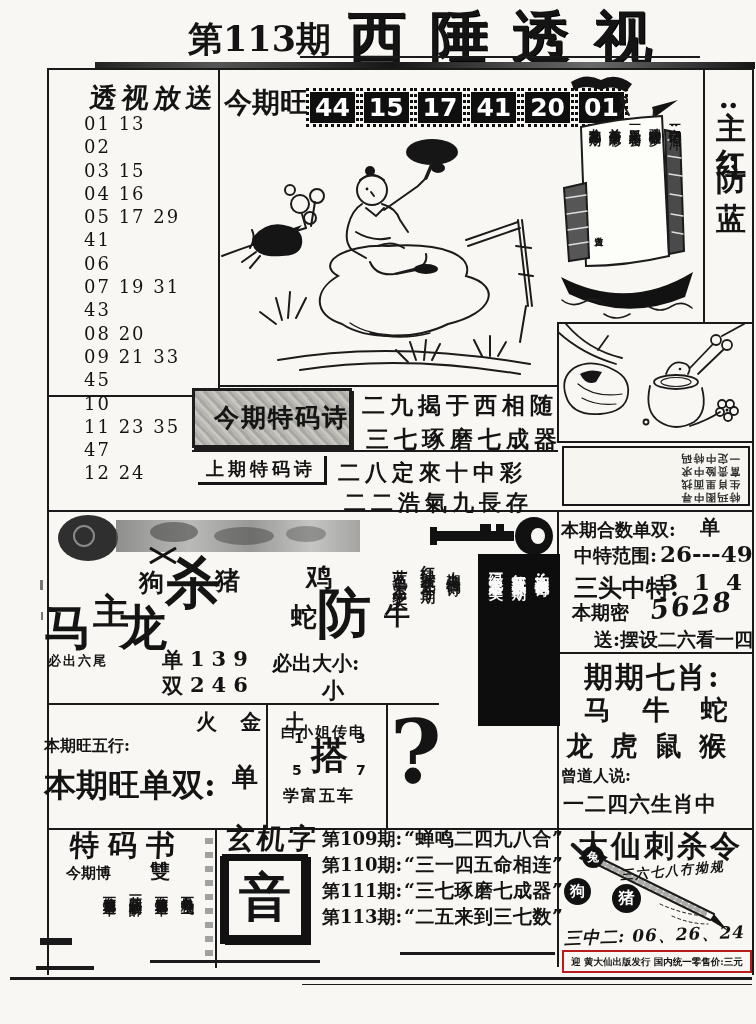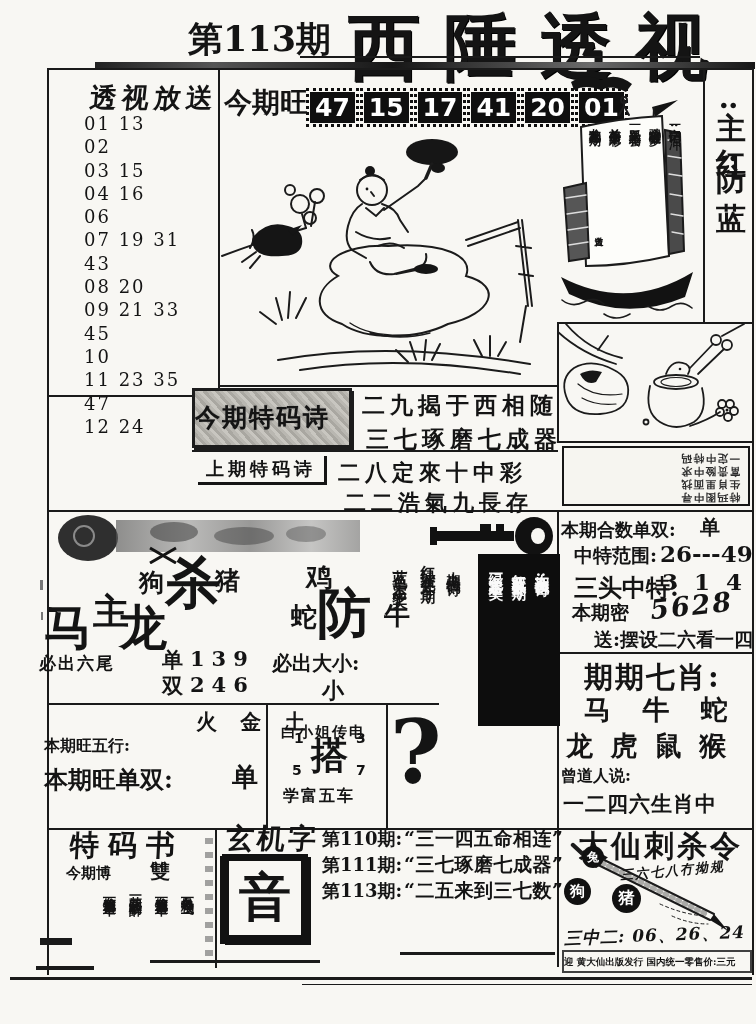--- a/index.html
+++ b/index.html
@@ -19,35 +19,35 @@
   .sailpoem > div{margin:0 3px;font-size:12px;font-weight:bold;letter-spacing:1px}
   .wavebox{background:#0d0d0d;color:#fafafa;writing-mode:vertical-rl;padding:8px 5px}
   .wavebox > div{margin:0 4px;font-size:14.5px;font-weight:bold;letter-spacing:2px}
   .strip{position:absolute;writing-mode:vertical-rl;font-weight:bold}
   .bookcols{writing-mode:vertical-rl;height:88px}
   .bookcols > div{margin:0 8px;font-size:13px;font-weight:bold;letter-spacing:1px}
   .entry{display:flex;align-items:baseline;height:26px}
   .entry .period{font-size:18px;font-weight:bold;width:82px;flex:none}
   .entry .text{font-size:19px;font-weight:bold;letter-spacing:0.5px;white-space:nowrap}
   .circle{position:absolute;background:#111;color:#fff;border-radius:50%;display:flex;align-items:center;justify-content:center;font-weight:bold}
-  .graylabel{background:repeating-linear-gradient(47deg,#b9b7b1 0 3px,#c8c6c0 3px 6px,#a9a7a1 6px 9px);border:3px solid #1c1c1c;box-shadow:2px 3px 0 #1c1c1c;text-align:left}
+  .graylabel{background:repeating-linear-gradient(47deg,#b9b7b1 0 3px,#c8c6c0 3px 6px,#a9a7a1 6px 9px);border:3px solid #1c1c1c;box-shadow:2px 3px 0 #1c1c1c;text-align:right}
   .prevlabel{border-bottom:3px solid #151515;border-right:3px solid #151515;padding:1px 8px}
   .glyphbox{border:7px solid #121212;box-shadow:3px 3px 0 #121212,-2px 2px 0 #121212;display:flex;align-items:center;justify-content:center}
-  .pubbox{border:2px solid #404040;text-align:left;white-space:nowrap;overflow:hidden}
+  .pubbox{border:2px solid #b91c1c;text-align:center;white-space:nowrap;overflow:hidden}
   .inv{transform:rotate(180deg);color:#2b2b2b}
   .inv > div{font-size:10.5px;line-height:13px;letter-spacing:1.5px;font-weight:bold}
   .smudge{background:repeating-linear-gradient(#5a5a5a 0 6px,rgba(0,0,0,0) 6px 14px);opacity:.55}
 </style>
 </head>
 <body>
 
 <div id="page">
 
   <div class="abs b" style="left:188px;top:16px;font-size:35px">第113期</div>
-  <div class="abs" style="left:348px;top:0px;font-size:72px;font-weight:900;letter-spacing:24px;text-shadow:1px 1px 0 #000">西陲透视</div>
+  <div class="abs" style="left:348px;top:0px;font-size:58px;font-weight:900;letter-spacing:24px;text-shadow:1px 1px 0 #000">西陲透视</div>
   <div class="ln" style="left:300px;top:56px;width:400px;height:2px"></div>
   <div class="abs" style="left:95px;top:62px;width:660px;height:7px;background:linear-gradient(90deg,#222,#555 18%,#161616 45%,#6a6a6a 75%,#161616)"></div>
 
   <div class="ln" style="left:47px;top:68px;width:707px;height:2px"></div>
   <div class="ln" style="left:47px;top:68px;width:2px;height:907px"></div>
   <div class="ln" style="left:752px;top:68px;width:2px;height:907px"></div>
   <div class="ln" style="left:218px;top:68px;width:2px;height:329px"></div>
   <div class="ln" style="left:703px;top:68px;width:2px;height:256px"></div>
   <div class="ln" style="left:47px;top:395px;width:173px;height:2px"></div>
   <div class="ln" style="left:218px;top:385px;width:340px;height:2px"></div>
@@ -72,32 +72,33 @@
   <div class="gln" style="left:40px;top:580px;width:3px;height:10px"></div>
   <div class="gln" style="left:41px;top:612px;width:2px;height:8px"></div>
   <div class="abs smudge" style="left:205px;top:838px;width:8px;height:118px"></div>
 
   <div class="abs b" style="left:90px;top:80px;font-size:27px;letter-spacing:5px;transform:skewX(-6deg)">透视放送</div>
   <div class="abs rows" style="left:84px;top:112px;width:130px">
       <div class="broadcast-row">01 13</div>
       <div class="broadcast-row">02</div>
       <div class="broadcast-row">03 15</div>
       <div class="broadcast-row">04 16</div>
+      <div class="broadcast-row">05 17 29 41</div>
       <div class="broadcast-row">06</div>
       <div class="broadcast-row">07 19 31 43</div>
       <div class="broadcast-row">08 20</div>
       <div class="broadcast-row">09 21 33 45</div>
       <div class="broadcast-row">10</div>
       <div class="broadcast-row">11 23 35 47</div>
       <div class="broadcast-row">12 24</div>
     </div>
 
   <div class="abs b sans" style="left:224px;top:84px;font-size:28px">今期旺:</div>
   <div class="abs hotrow" style="left:310px;top:92px">
-      <div class="hot-number">47</div>
+      <div class="hot-number">44</div>
       <div class="hot-number">15</div>
       <div class="hot-number">17</div>
       <div class="hot-number">41</div>
       <div class="hot-number">20</div>
       <div class="hot-number">01</div>
     </div>
 
   <svg class="abs" style="left:556px;top:70px" width="148" height="252" viewBox="0 0 148 252">
     <g stroke="#1b1b1b" fill="none" stroke-width="2" stroke-linecap="round">
       <path d="M15,12 Q30,2 45,10 Q60,2 76,14 L70,22 Q55,14 45,20 Q30,14 18,20 Z" fill="#141414" stroke="none"></path>
@@ -237,42 +238,42 @@
 
   <div class="abs b" style="left:306px;top:560px;font-size:26px">鸡</div>
   <div class="abs b" style="left:291px;top:600px;font-size:26px">蛇</div>
   <div class="abs" style="left:317px;top:578px;font-size:54px;font-weight:900">防</div>
   <div class="abs b" style="left:384px;top:598px;font-size:26px">牛</div>
 
   <div class="abs" style="left:44px;top:596px;font-size:48px;font-weight:900">马</div>
   <div class="abs b" style="left:93px;top:588px;font-size:36px">主</div>
   <div class="abs" style="left:119px;top:596px;font-size:48px;font-weight:900">龙</div>
 
-  <div class="abs b" style="left:39px;top:652px;font-size:17px;letter-spacing:2px">必出六尾</div>
+  <div class="abs b" style="left:48px;top:652px;font-size:13px;letter-spacing:2px">必出六尾</div>
 
   <div class="abs b" style="left:162px;top:646px;font-size:21px">单</div>
   <div class="abs b" style="left:190px;top:646px;font-size:21px;letter-spacing:7px">139</div>
   <div class="abs b" style="left:162px;top:672px;font-size:21px">双</div>
   <div class="abs b" style="left:190px;top:672px;font-size:21px;letter-spacing:7px">246</div>
 
   <div class="abs b" style="left:272px;top:650px;font-size:20px">必出大小:</div>
   <div class="abs b" style="left:322px;top:676px;font-size:22px">小</div>
 
   <div class="strip" style="left:390px;top:558px;height:150px;font-size:15px;letter-spacing:4px">蓝色一定不中奖</div>
   <div class="strip" style="left:418px;top:553px;height:152px;font-size:15px;letter-spacing:4px">红绿波色开今期</div>
   <div class="strip" style="left:445px;top:560px;height:136px;font-size:14px;letter-spacing:3px">上期特码诗:</div>
   <div class="abs wavebox" style="left:478px;top:554px;width:82px;height:172px">
       <div class="wave-box-line">本期波色诗:</div>
       <div class="wave-box-line">红蓝双数开今期</div>
       <div class="wave-box-line">绿色一定不中奖</div>
     </div>
 
   <div class="abs b" style="left:44px;top:736px;font-size:16px">本期旺五行:</div>
   <div class="abs b" style="left:196px;top:708px;font-size:21px;letter-spacing:8px">火 金 土</div>
-  <div class="abs b" style="left:44px;top:764px;font-size:24px">本期旺单双:</div>
+  <div class="abs b" style="left:44px;top:764px;font-size:32px">本期旺单双:</div>
   <div class="abs b" style="left:232px;top:760px;font-size:26px">单</div>
 
   <div class="abs b" style="left:281px;top:723px;font-size:15px;letter-spacing:2px">白小姐传电</div>
   <div class="abs sans" style="left:294px;top:730px;font-size:14px;font-weight:bold">1</div>
   <div class="abs sans" style="left:356px;top:730px;font-size:14px;font-weight:bold">3</div>
   <div class="abs b" style="left:311px;top:731px;font-size:37px">搭</div>
   <div class="abs sans" style="left:292px;top:762px;font-size:14px;font-weight:bold">5</div>
   <div class="abs sans" style="left:356px;top:762px;font-size:14px;font-weight:bold">7</div>
   <div class="abs b" style="left:283px;top:786px;font-size:16px;letter-spacing:2px">学富五车</div>
 
@@ -302,20 +303,24 @@
       <div class="book-verse">百炼成钢三道单</div>
       <div class="book-verse">花间一酒三朝醉</div>
       <div class="book-verse">百炼成钢三道单</div>
     </div>
 
   <div class="abs b" style="left:226px;top:820px;font-size:28px;letter-spacing:3px;transform:skewX(-5deg)">玄机字</div>
   <div class="abs glyphbox" style="left:222px;top:854px;width:86px;height:88px">
     <div class="b" style="font-size:52px">音</div>
   </div>
   <div class="abs" style="left:322px;top:826px;width:250px">
+      <div class="entry">
+        <span class="period">第109期:</span>
+        <span class="text">“蝉鸣二四九八合”</span>
+      </div>
       <div class="entry">
         <span class="period">第110期:</span>
         <span class="text">“三一四五命相连”</span>
       </div>
       <div class="entry">
         <span class="period">第111期:</span>
         <span class="text">“三七琢磨七成器”</span>
       </div>
       <div class="entry">
         <span class="period">第113期:</span>

